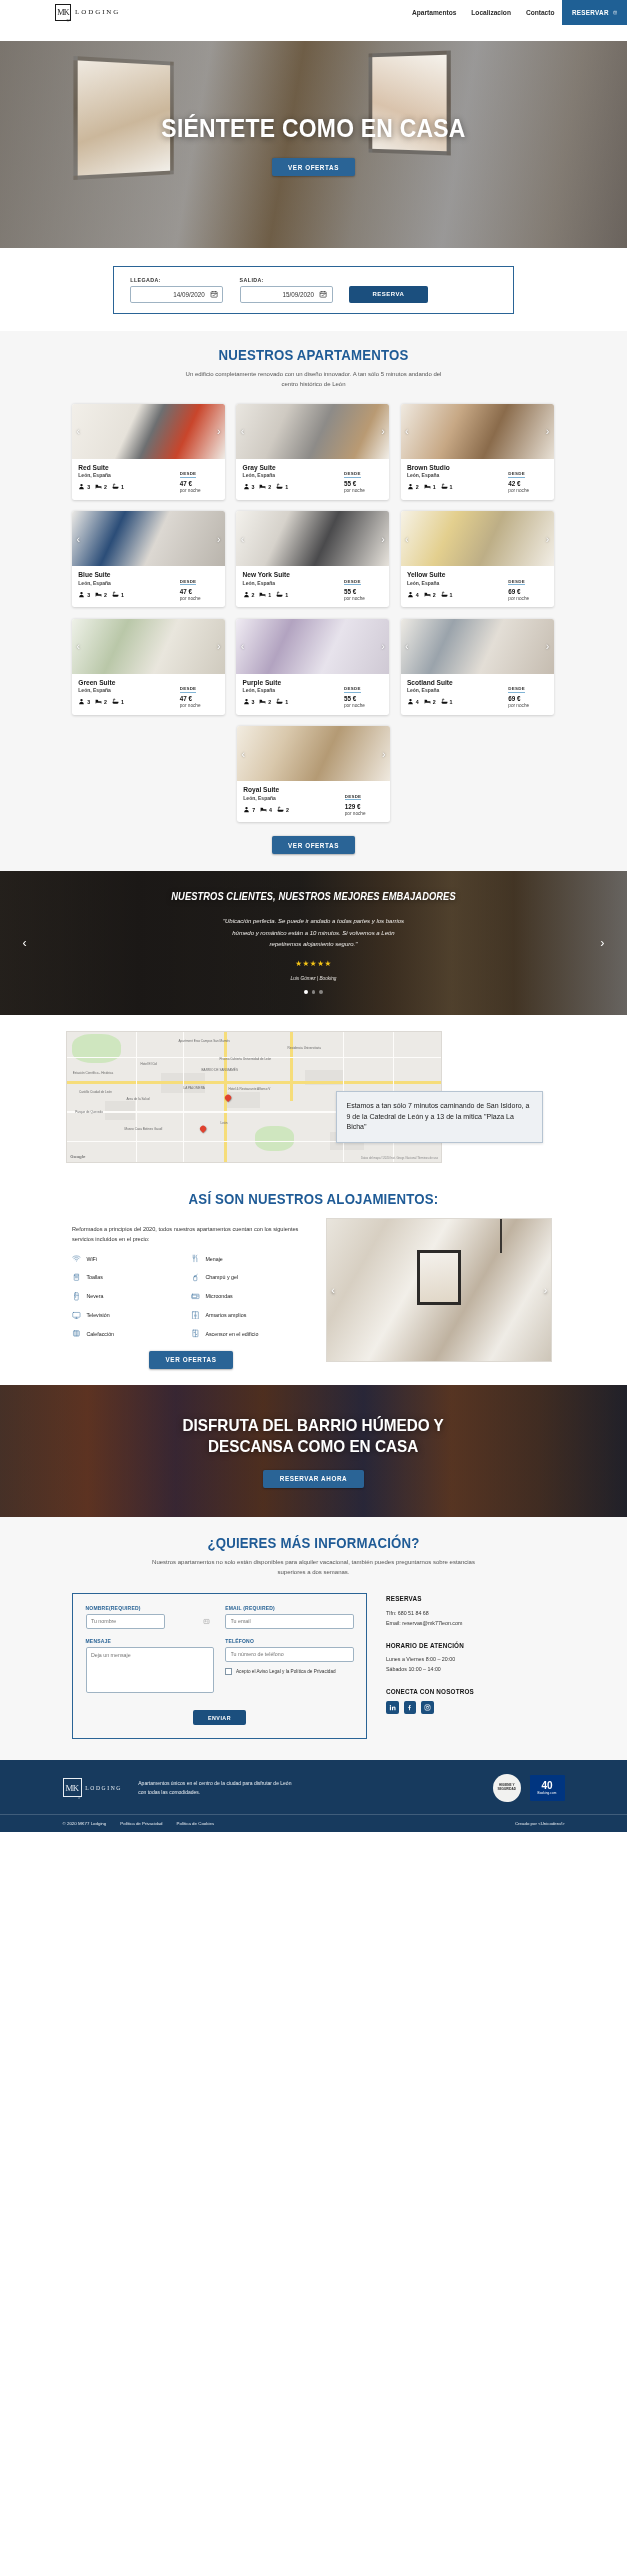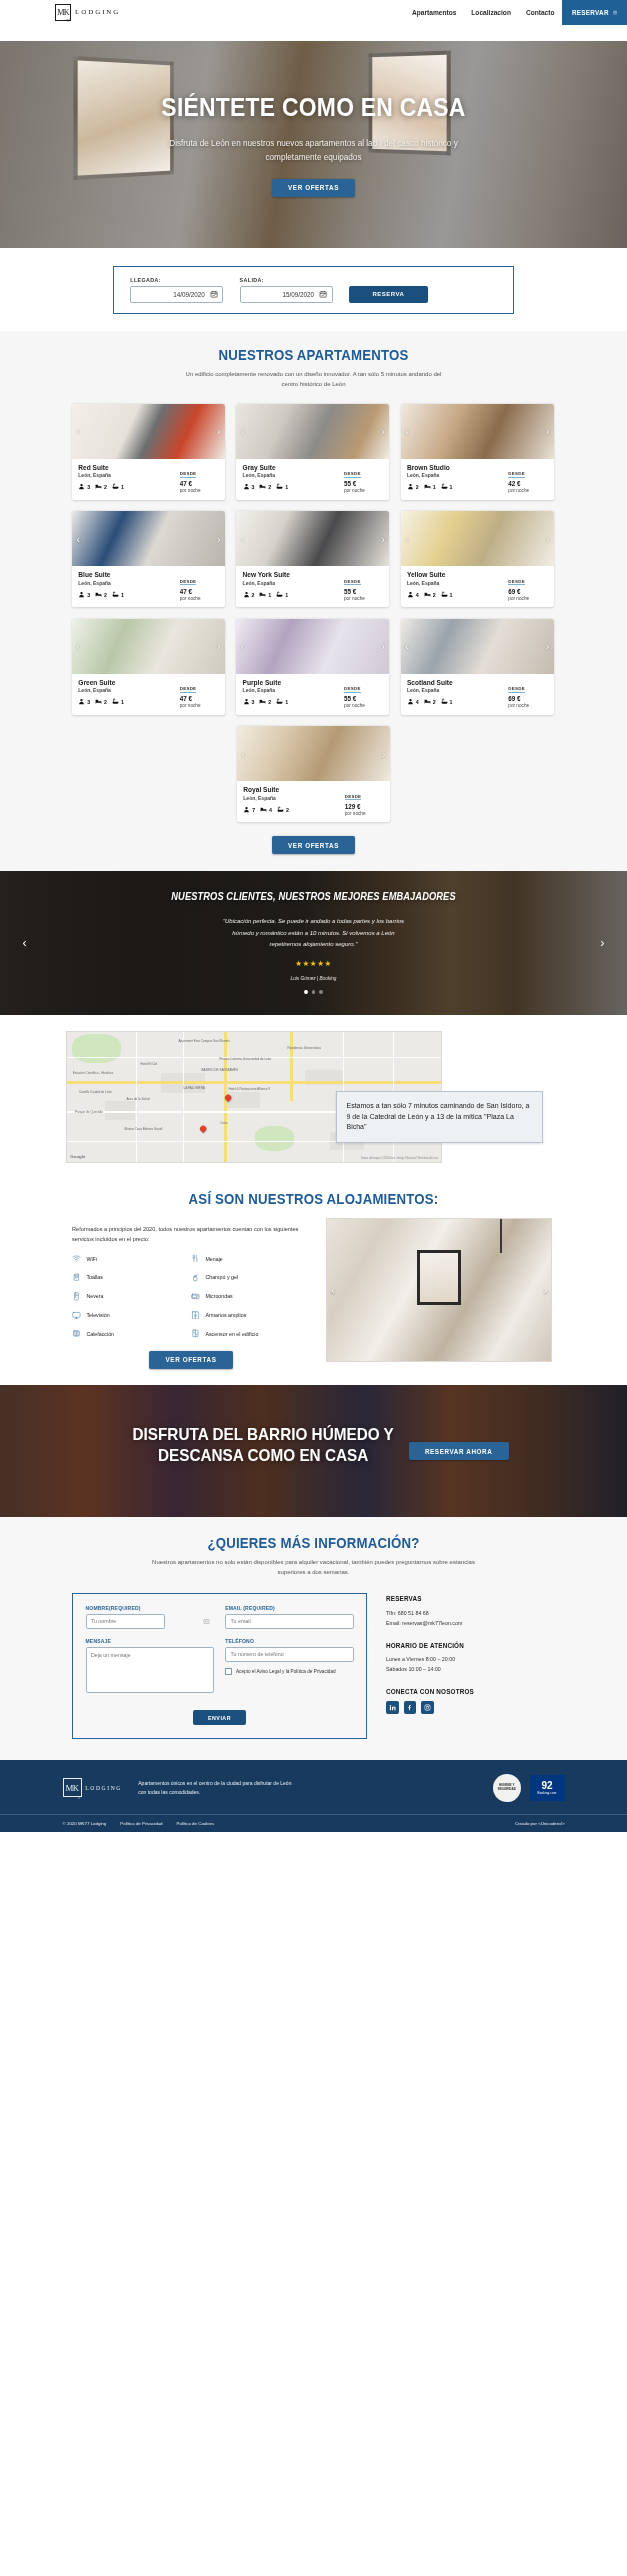--- a/index.html
+++ b/index.html
@@ -224,21 +224,21 @@
   }
   .amen-photo .lamp { position:absolute; right:22%; top:0; width:1.9px; height:34px; background:#3a3632; }
   .amen-arrow {
     position: absolute; top: 50%; transform: translateY(-50%); color: #fff; font-size: 10.7px;
     text-shadow: 0 0.6px 2.5px rgba(0,0,0,.6); cursor: pointer; user-select: none;
   }
   .amen-arrow.l { left: 5px; } .amen-arrow.r { right: 5px; }
 
   
   .cta {
-    height: 132px; display: flex; align-items: center; justify-content: center;
+    height: 132px; display: flex; flex-direction: column; align-items: center; justify-content: center;
     position: relative;
     background:
       linear-gradient(rgba(18,18,20,.5), rgba(18,18,20,.5)),
       linear-gradient(90deg,#7a4f3a 0%, #a8542f 14%, #5d3a51 28%, #8a4b2a 42%, #3f3b5c 58%, #9b5730 72%, #6e4630 86%, #2f2f3e 100%);
   }
   .cta h2 {
     font-size: 17px; font-weight: 700; color: #fff; text-align: center; line-height: 1.25;
     font-family: "Liberation Sans Narrow","Liberation Sans", sans-serif; transform: scaleX(.9);
     text-shadow: 0 1.3px 6.3px rgba(0,0,0,.55); margin-bottom: 12.5px;
   }
@@ -340,21 +340,20 @@
           <line x1="16" y1="3" x2="16" y2="7" stroke="#fff" stroke-width="2"></line>
           <path d="M8 15l2.5 2.5L16 12" fill="none" stroke="#fff" stroke-width="2"></path>
         </svg>
       </div>
     </div>
   </div>
 
   <div class="hero">
     <div class="hero-inner">
       <h1>SIÉNTETE COMO EN CASA</h1>
-      <p>Disfruta de León en nuestros nuevos apartamentos al lado del casco histórico y completamente equipados</p>
       <button class="btn-primary">VER OFERTAS</button>
     </div>
   </div>
 
   <div class="booking-wrap">
     <div class="booking-box">
       <div class="field">
         <label>LLEGADA:</label>
         <div class="date-input">
           <span>14/09/2020</span>
@@ -957,21 +956,21 @@
           <span class="sub">77</span>
         </div>
         <div class="footer-logo-text">LODGING</div>
       </div>
       <div class="footer-desc">Apartamentos únicos en el centro de la ciudad para disfrutar de León con todas las comodidades.</div>
       <div class="badges">
         <div class="badge-circle">
           <span>HIGIENE Y SEGURIDAD</span>
         </div>
         <div class="badge-booking">
-          <span class="num">92</span>
+          <span class="num">40</span>
           <span class="lbl">Booking.com</span>
         </div>
       </div>
     </div>
     <div class="footer-bar">
       <div class="footer-bar-inner">
         <span>© 2020 MK77 Lodging</span>
         <a href="#">Política de Privacidad</a>
         <a href="#">Política de Cookies</a>
         <span class="footer-bar-right">Creado por &lt;Unicodero/&gt;</span>

